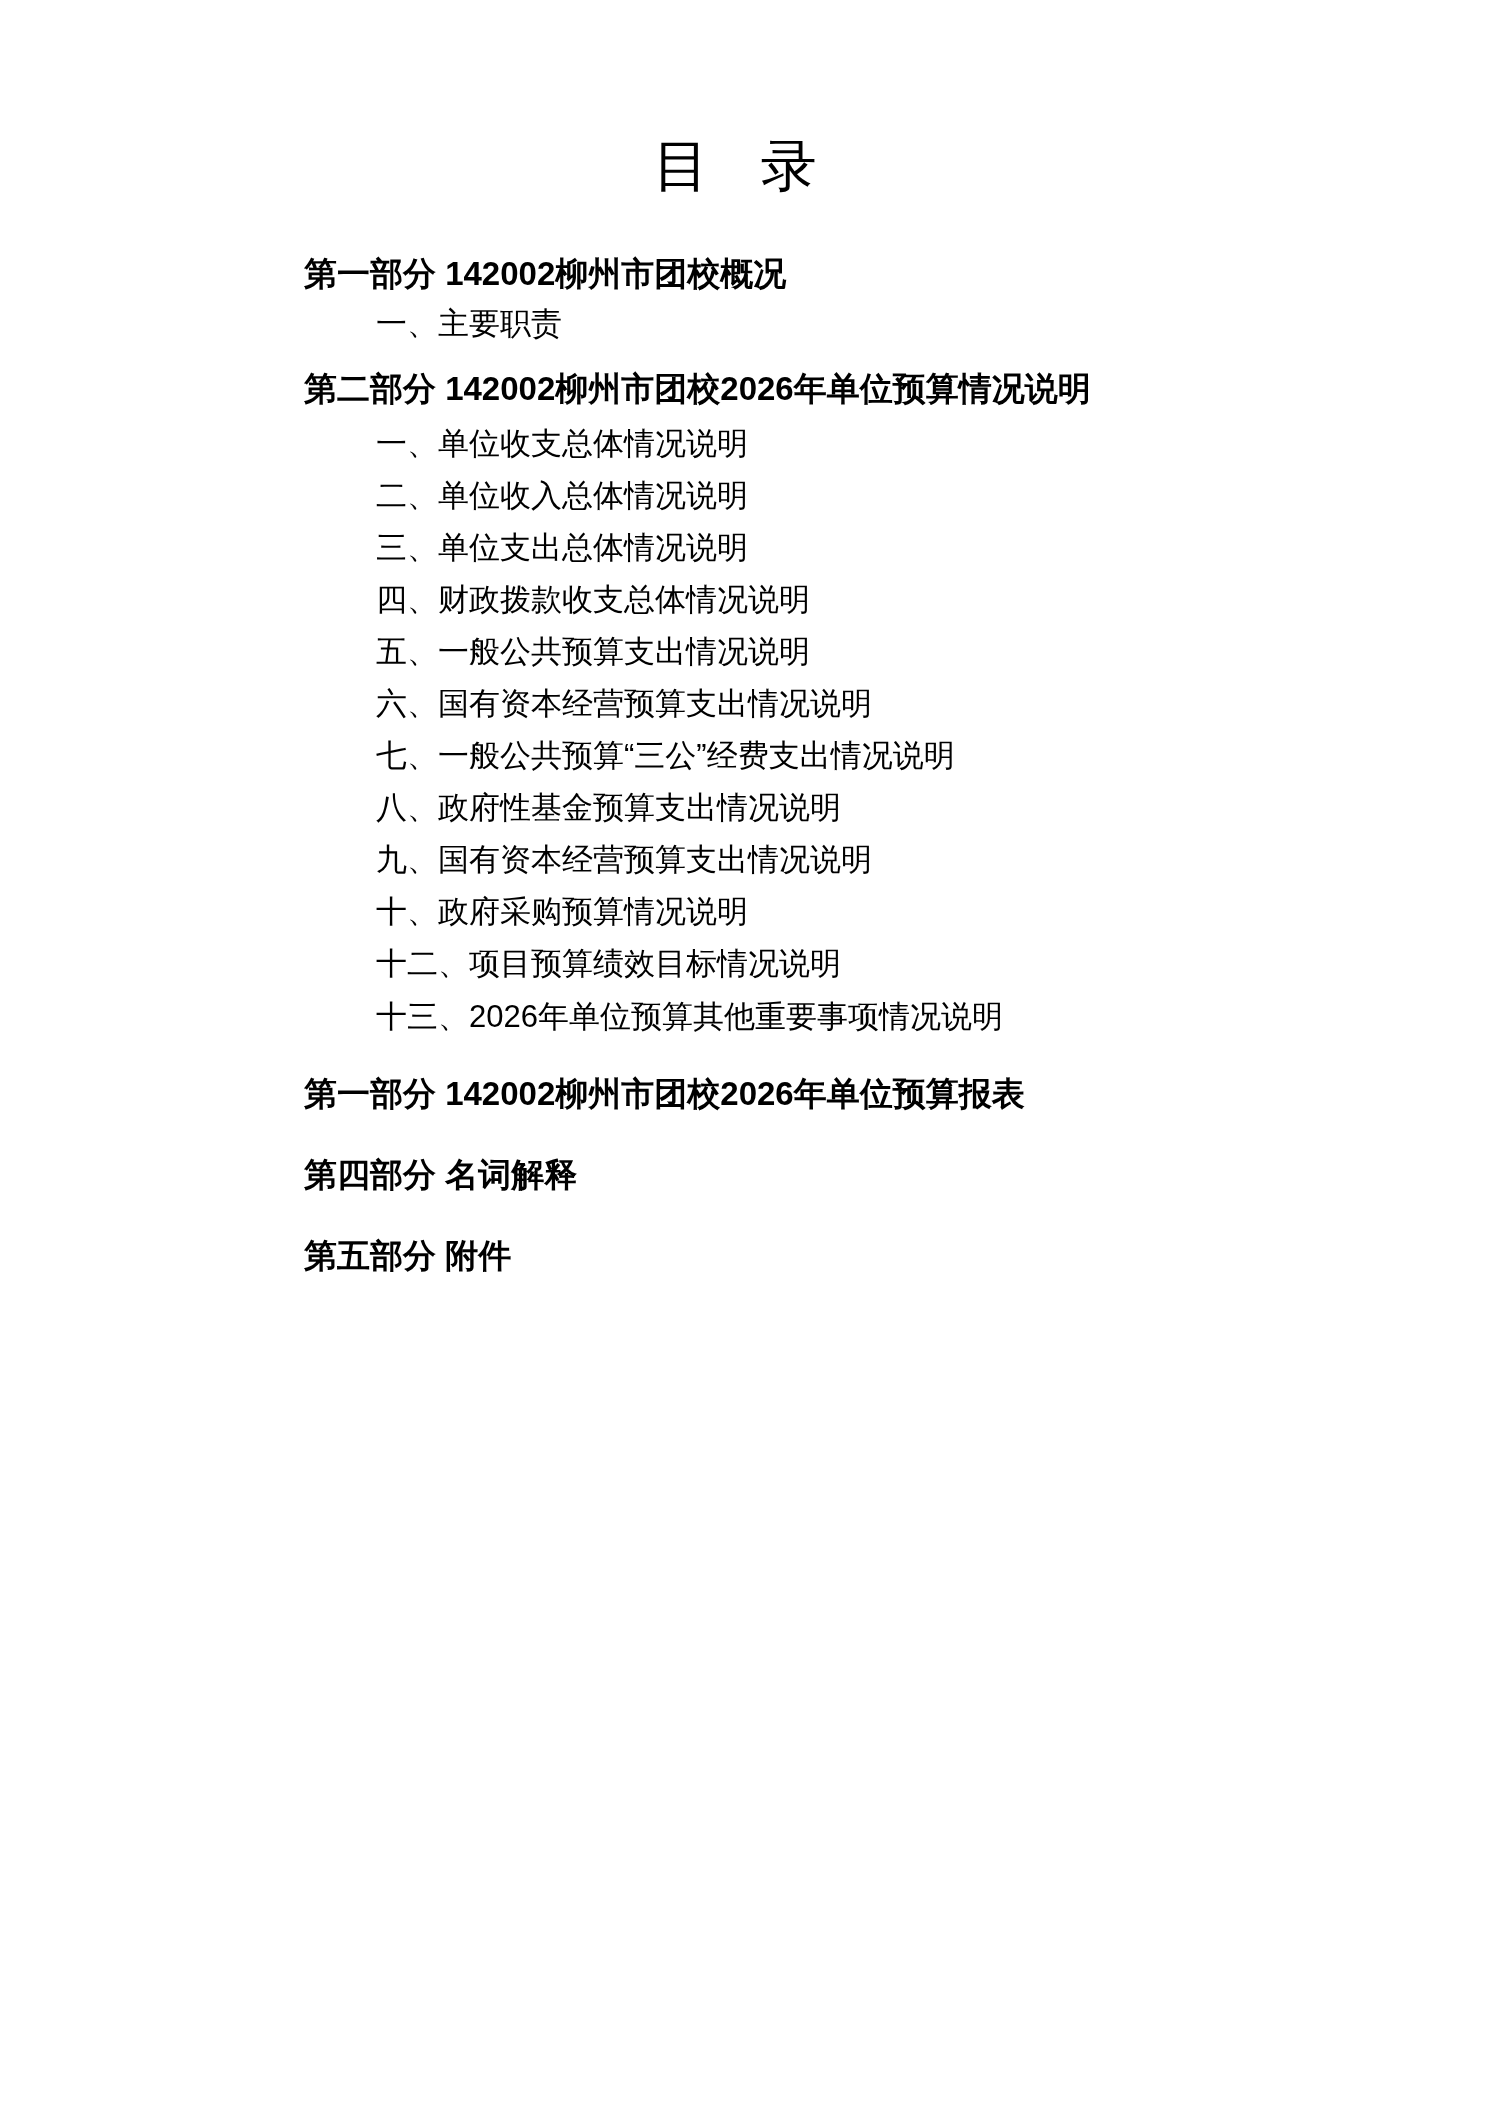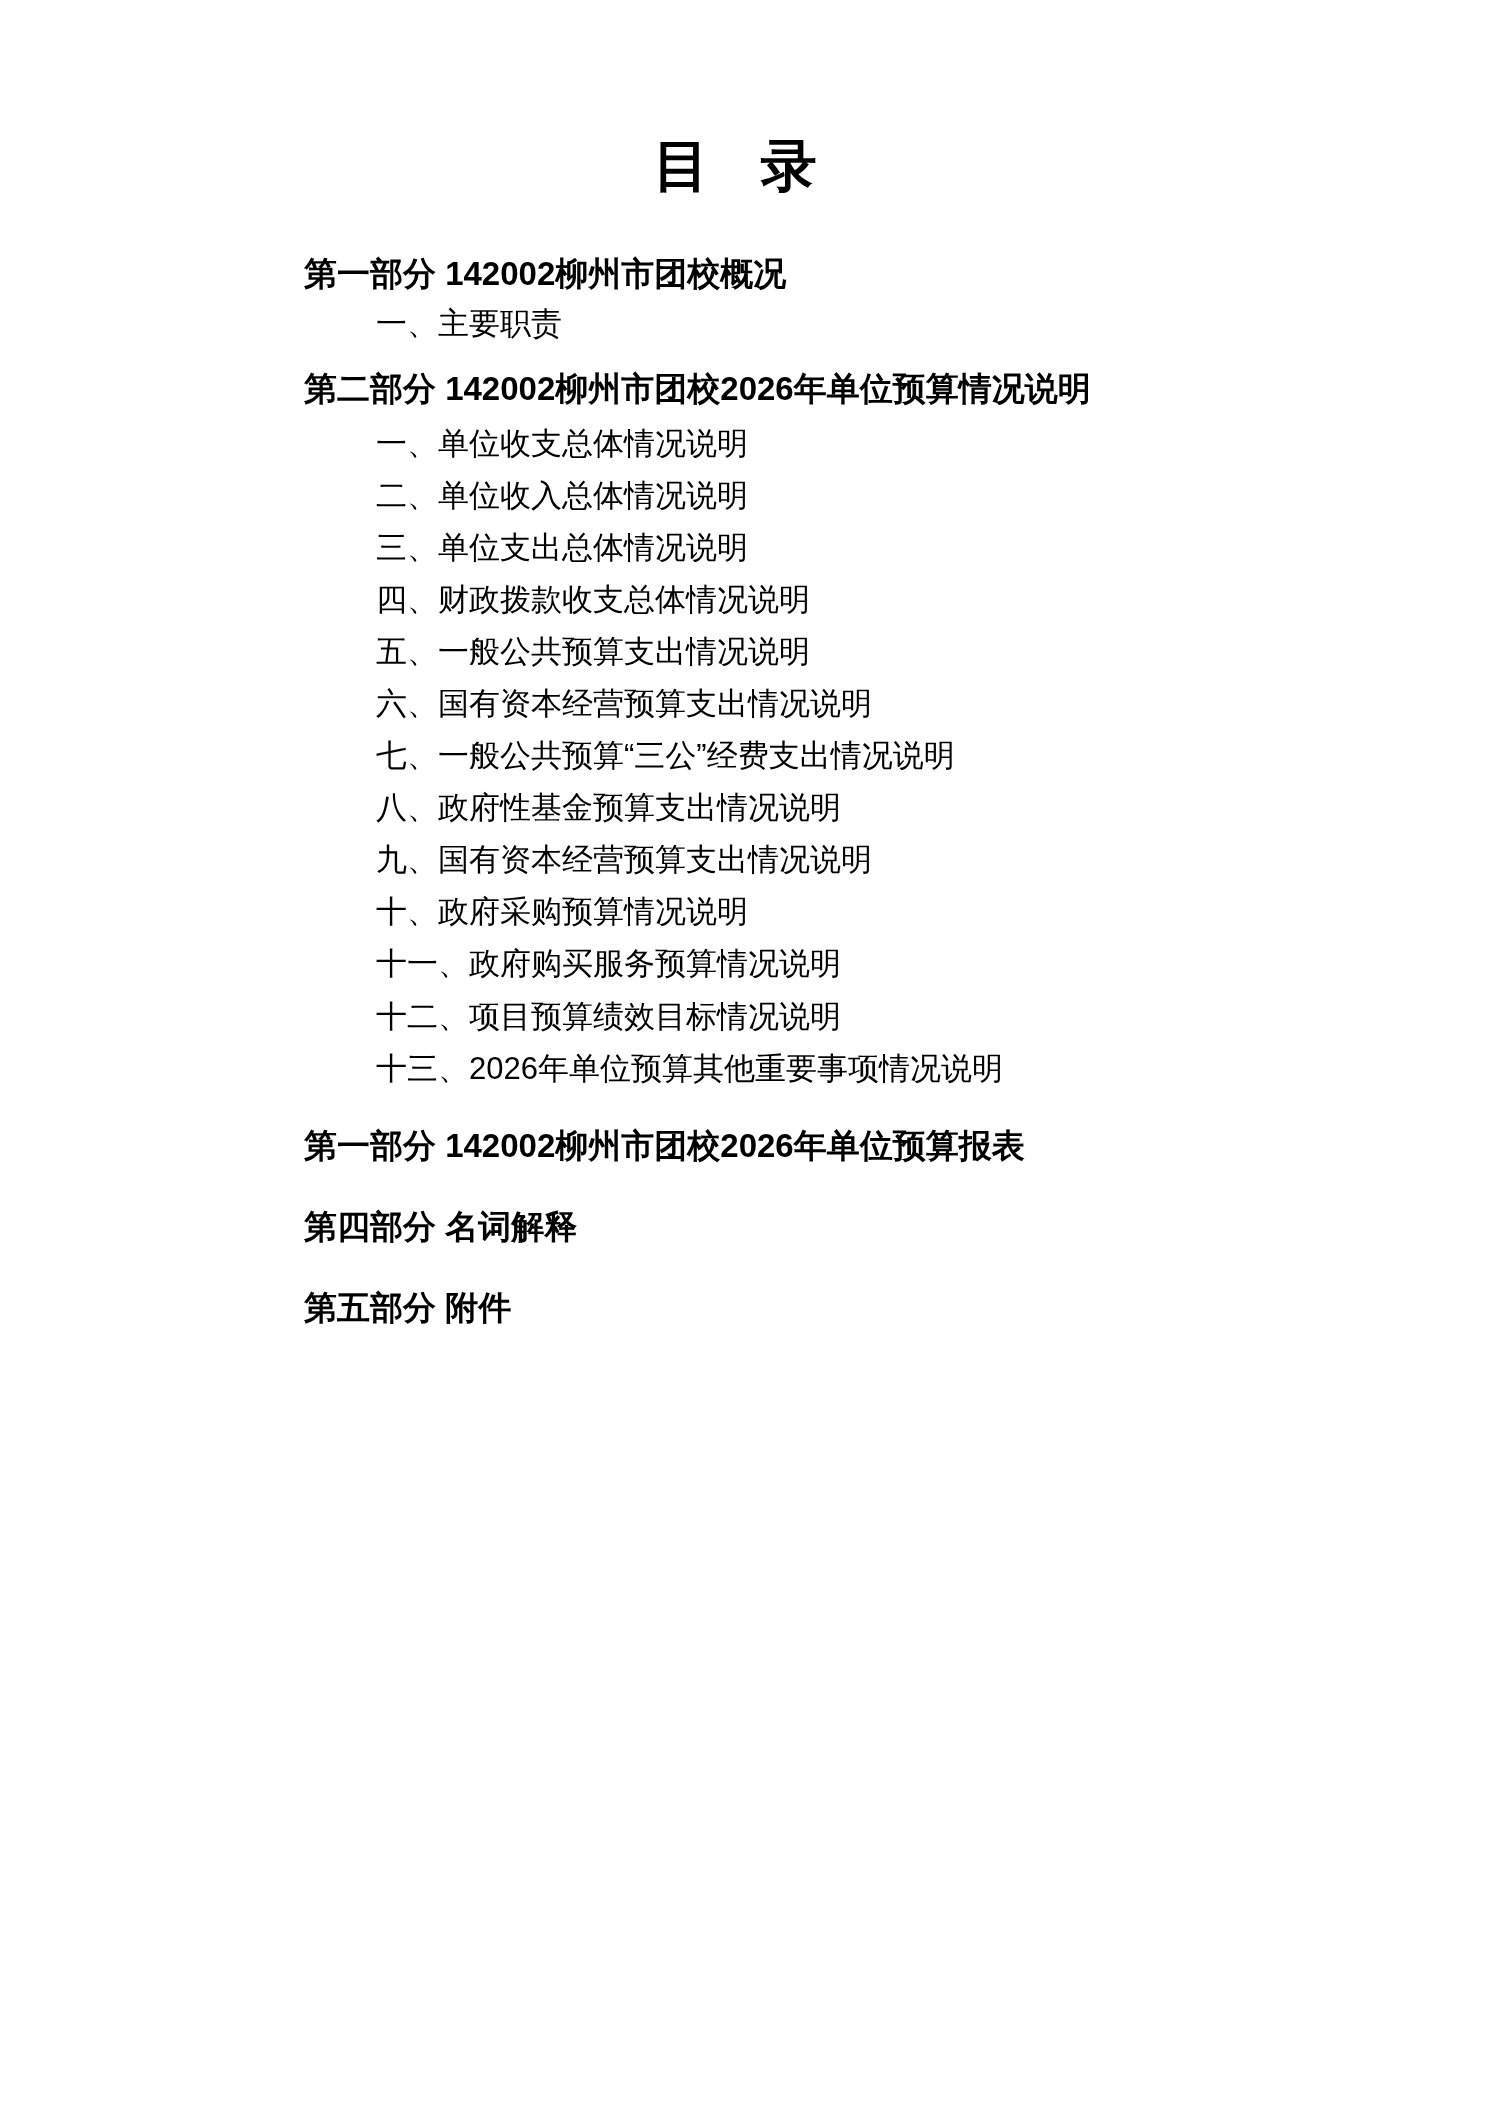--- a/index.html
+++ b/index.html
@@ -18,21 +18,21 @@
     position: relative;
     width: 1488px;
     height: 2104px;
     box-sizing: border-box;
     padding: 0;
     overflow: hidden;
   }
   .doc-title {
     text-align: center;
     font-size: 56px;
-    font-weight: 700;
+    font-weight: 400;
     letter-spacing: 18px;
     margin-top: 132px;
     margin-bottom: 0;
     font-family: "Liberation Sans", "DejaVu Sans", sans-serif;
     line-height: 1.2;
   }
   .toc {
     margin-top: 54px;
     padding-left: 296px;
     padding-right: 120px;
@@ -94,21 +94,20 @@
         <div class="sub-item">一、单位收支总体情况说明</div>
         <div class="sub-item">二、单位收入总体情况说明</div>
         <div class="sub-item">三、单位支出总体情况说明</div>
         <div class="sub-item">四、财政拨款收支总体情况说明</div>
         <div class="sub-item">五、一般公共预算支出情况说明</div>
         <div class="sub-item">六、国有资本经营预算支出情况说明</div>
         <div class="sub-item">七、一般公共预算“三公”经费支出情况说明</div>
         <div class="sub-item">八、政府性基金预算支出情况说明</div>
         <div class="sub-item">九、国有资本经营预算支出情况说明</div>
         <div class="sub-item">十、政府采购预算情况说明</div>
-        <div class="sub-item">十一、政府购买服务预算情况说明</div>
         <div class="sub-item">十二、项目预算绩效目标情况说明</div>
         <div class="sub-item">十三、2026年单位预算其他重要事项情况说明</div>
       </div>
     </div>
 
     <div class="gap-before-part3"></div>
 
     <div class="part-block">
       <div class="part-line">第一部分  142002柳州市团校2026年单位预算报表</div>
     </div>

